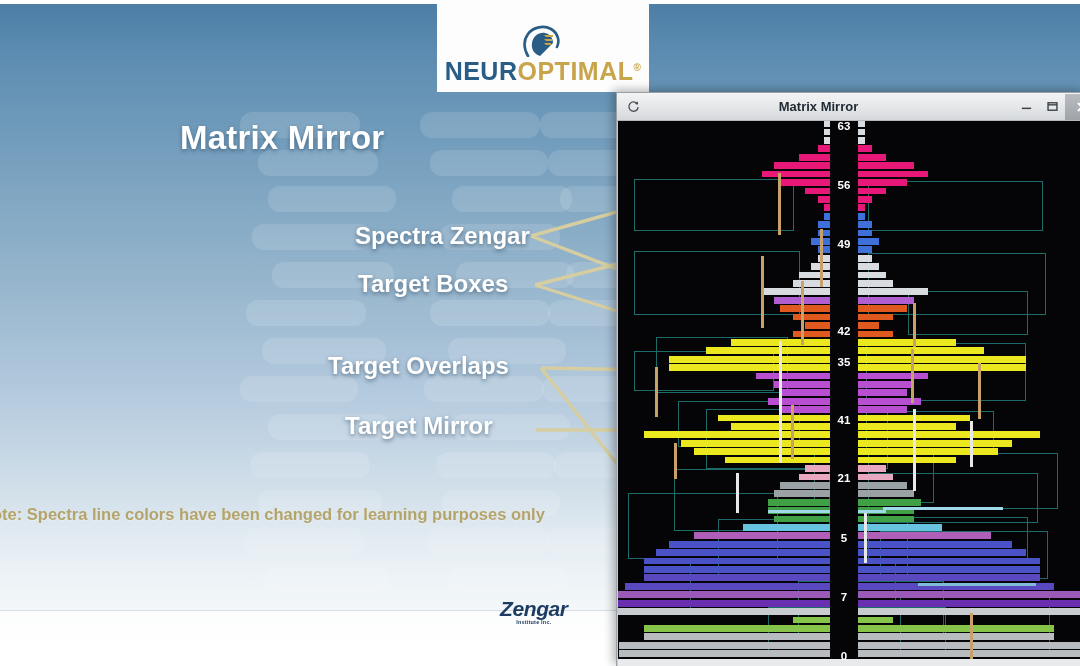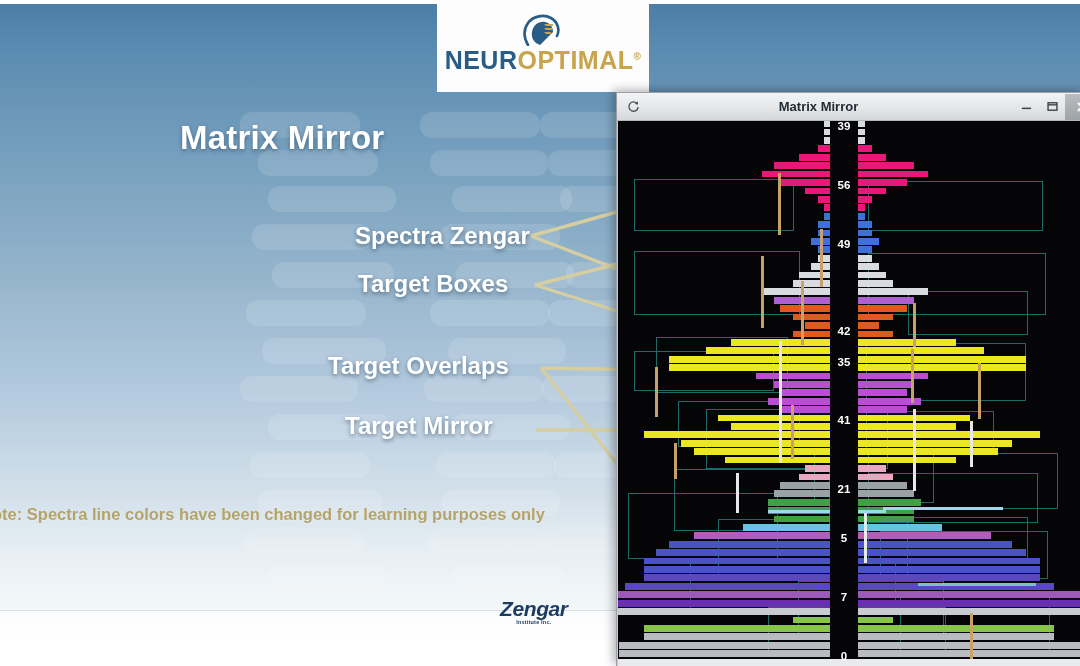--- a/index.html
+++ b/index.html
@@ -43,21 +43,21 @@
     position:absolute; left:0; top:610px; width:1080px; height:1px;
     background:#d9dfe4;
   }
 
   
   #logo-box {
     position:absolute; left:437px; top:0px; width:212px; height:92px;
     background:#fdfdfd;
     display:flex; flex-direction:column;
     align-items:center; justify-content:flex-start;
-    padding-top:12px;
+    padding-top:23px;
   }
   #logo-head {
     width:46px; height:34px; position:relative; margin-bottom:2px;
   }
   #logo-wordmark {
     font-size:25px; font-weight:bold; letter-spacing:0.5px;
     white-space:nowrap; line-height:1;
   }
   .lw-neur { color:#2a5d86; }
   .lw-opt  { color:#c8a44a; }
@@ -472,24 +472,24 @@
           <div class="tline-vw" style="left: 352px; top: 300px; height: 46px;"></div>
           <div class="tline-vw" style="left: 118px; top: 352px; height: 40px;"></div>
           <div class="tline-h" style="left: 150px; top: 389px; width: 118px; background: rgb(159, 216, 232);"></div>
           <div class="tline-h" style="left: 265px; top: 386px; width: 120px; background: rgb(159, 216, 232);"></div>
           <div class="tline-h" style="left: 300px; top: 462px; width: 118px; background: rgb(127, 188, 216);"></div>
         </div>
       <div id="axis-column">
           <div class="axis-tick" style="top: 529px;">0</div>
           <div class="axis-tick" style="top: 470.111px;">7</div>
           <div class="axis-tick" style="top: 411.222px;">5</div>
-          <div class="axis-tick" style="top: 362px;">21</div>
+          <div class="axis-tick" style="top: 351px;">21</div>
           <div class="axis-tick" style="top: 293.444px;">41</div>
           <div class="axis-tick" style="top: 234.556px;">35</div>
           <div class="axis-tick" style="top: 175.667px; margin-top: 28px;">42</div>
           <div class="axis-tick" style="top: 116.778px;">49</div>
           <div class="axis-tick" style="top: 57.8889px;">56</div>
-          <div class="axis-tick" style="top: -1px;">39</div>
+          <div class="axis-tick" style="top: -1px;">63</div>
         </div>
       <div id="chart-bottom-edge"></div>
     </div>
   </div>
 </div>
 
 </body></html>

